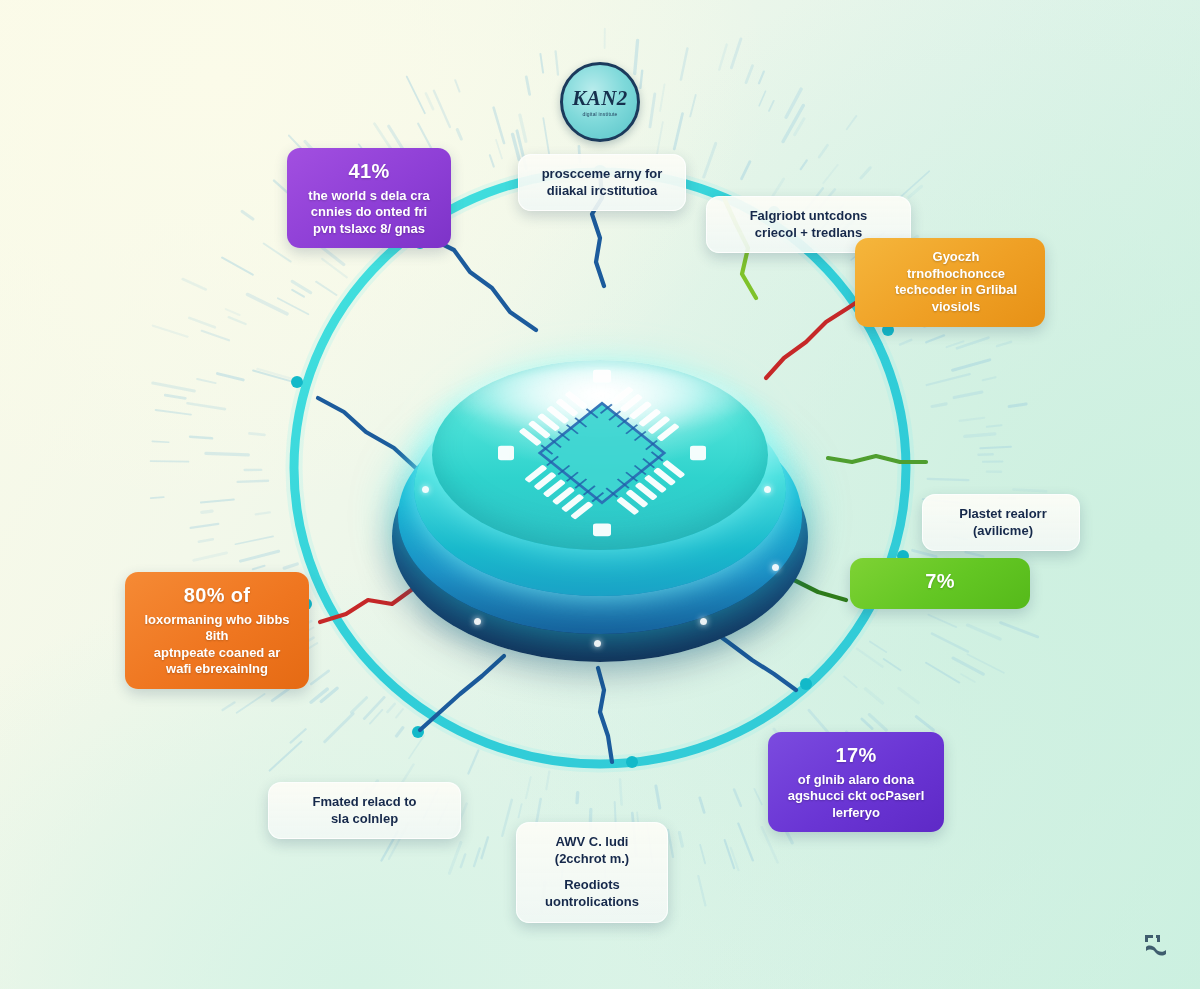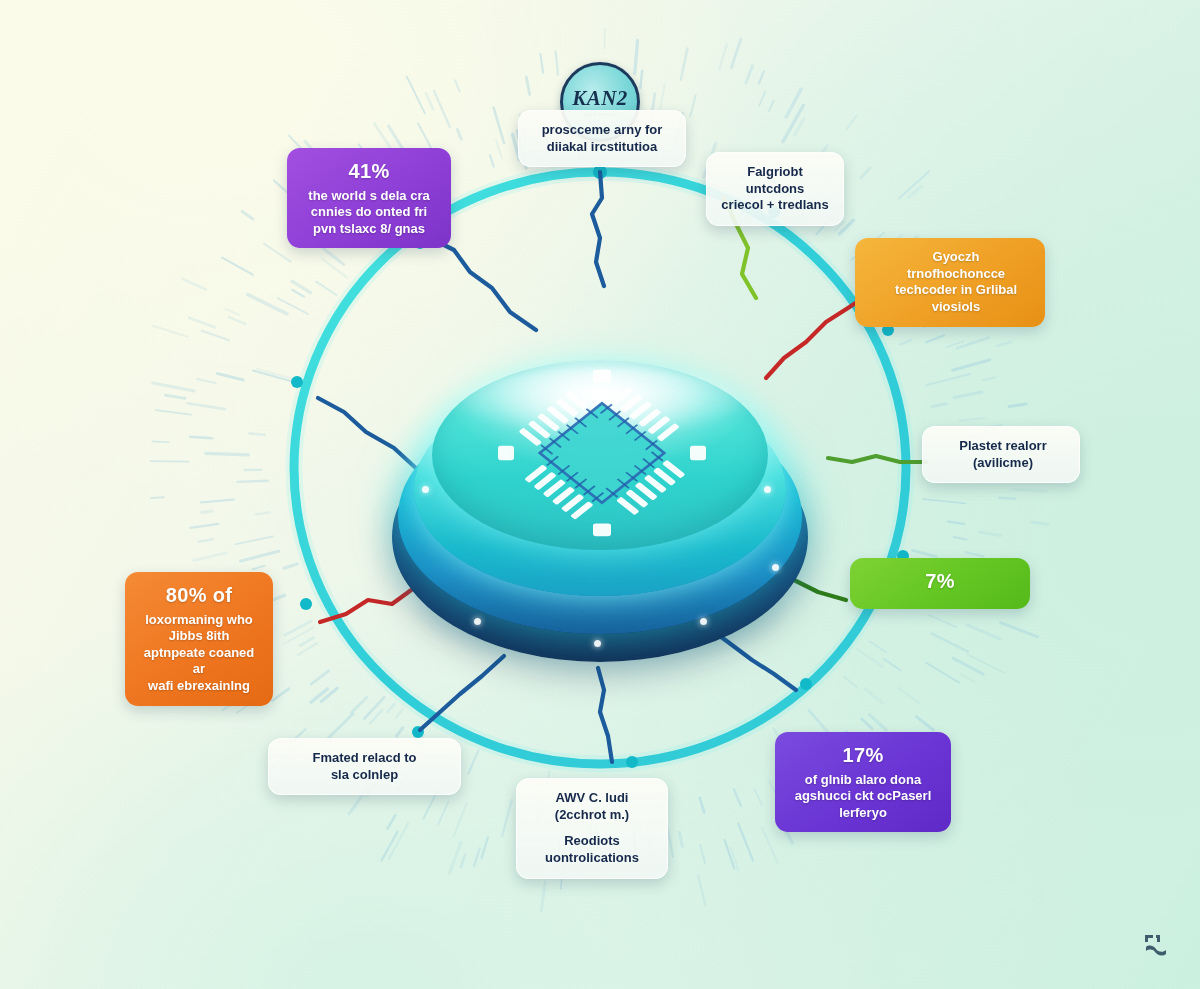--- a/index.html
+++ b/index.html
@@ -142,29 +142,30 @@
   .callout .body {
     display: block;
     font-size: 13px;
     font-weight: bold;
   }
   .callout.solid { color: #ffffff; text-shadow: 0 1px 2px rgba(0,0,0,0.22); }
   .callout.pale {
     background: linear-gradient(180deg, rgba(252,252,246,0.95) 0%, rgba(240,247,244,0.92) 100%);
     color: #1a2f55;
     border: 1px solid rgba(255,255,255,0.8);
+    margin-top: 44px;
   }
   .callout.pale .body { font-weight: bold; color: #16294b; }
 
   .c-purple-top { background: linear-gradient(145deg, #a24fe0 0%, #8e3fd6 55%, #7d33c8 100%); }
   .c-blue-left  { background: linear-gradient(145deg, #49a9e8 0%, #2e93dd 55%, #2282cf 100%); }
   .c-orange-right { background: linear-gradient(145deg, #f5b63c 0%, #efa025 55%, #e79116 100%); }
   .c-orange-left { background: linear-gradient(145deg, #f58a35 0%, #ef7620 55%, #e56a13 100%); }
   .c-green-right { background: linear-gradient(145deg, #7ed234 0%, #63c623 55%, #55b91a 100%); }
-  .c-purple-bottom { background: linear-gradient(145deg, #7b4bdf 0%, #6a35d4 55%, #5e29c6 100%); margin-left: 7px; }
+  .c-purple-bottom { background: linear-gradient(145deg, #7b4bdf 0%, #6a35d4 55%, #5e29c6 100%); }
 
   
   .badge-circle {
     position: absolute;
     left: 560px; top: 62px;
     width: 74px; height: 74px;
     border-radius: 50%;
     background: radial-gradient(circle at 40% 34%, #b8ecec 0%, #7fd9da 48%, #56c3c8 100%);
     border: 3px solid #1b3a5c;
     box-shadow: 0 3px 9px rgba(20,60,80,0.28);
@@ -625,38 +626,38 @@
 
   <div class="callout pale" style="left:518px; top:110px; width:168px;">
     <span class="body">proscceme arny for<br>diiakal ircstitutioa</span>
   </div>
 
   <div class="callout solid c-purple-top" style="left:287px; top:148px; width:164px;">
     <span class="stat">41%</span>
     <span class="body">the world s dela cra<br>cnnies do onted fri<br>pvn tslaxc 8/ gnas</span>
   </div>
 
-  <div class="callout pale" style="left:706px; top:152px; width:138px;">
+  <div class="callout pale" style="left:706px; top:152px; width:205px;">
     <span class="body">Falgriobt untcdons<br>criecol + tredlans</span>
   </div>
 
   <div class="callout solid c-orange-right" style="left:855px; top:238px; width:190px;padding-left:26px;">
     <span class="body">Gyoczh<br>trnofhochoncce<br>techcoder in Grlibal<br>viosiols</span>
   </div>
 
 
-  <div class="callout pale" style="left:922px; top:426px; width:158px;padding-left:18px;">
+  <div class="callout pale" style="left:922px; top:450px; width:158px;padding-left:18px;">
     <span class="body">Plastet realorr<br>(avilicme)</span>
   </div>
 
   <div class="callout solid c-green-right" style="left:850px; top:558px; width:180px;">
     <span class="stat">7%</span>
   </div>
 
-  <div class="callout solid c-orange-left" style="left:125px; top:572px; width:148px;">
+  <div class="callout solid c-orange-left" style="left:125px; top:572px; width:184px;">
     <span class="stat">80% of</span>
     <span class="body">loxormaning who Jibbs 8ith<br>aptnpeate coaned ar<br>wafi ebrexainlng</span>
   </div>
 
   <div class="callout pale" style="left:268px; top:738px; width:193px;">
     <span class="body">Fmated relacd to<br>sla colnlep</span>
   </div>
 
   <div class="callout pale" style="left:516px; top:778px; width:152px;">
     <span class="body" style="margin-bottom:10px;">AWV C. ludi<br>(2cchrot m.)</span>

